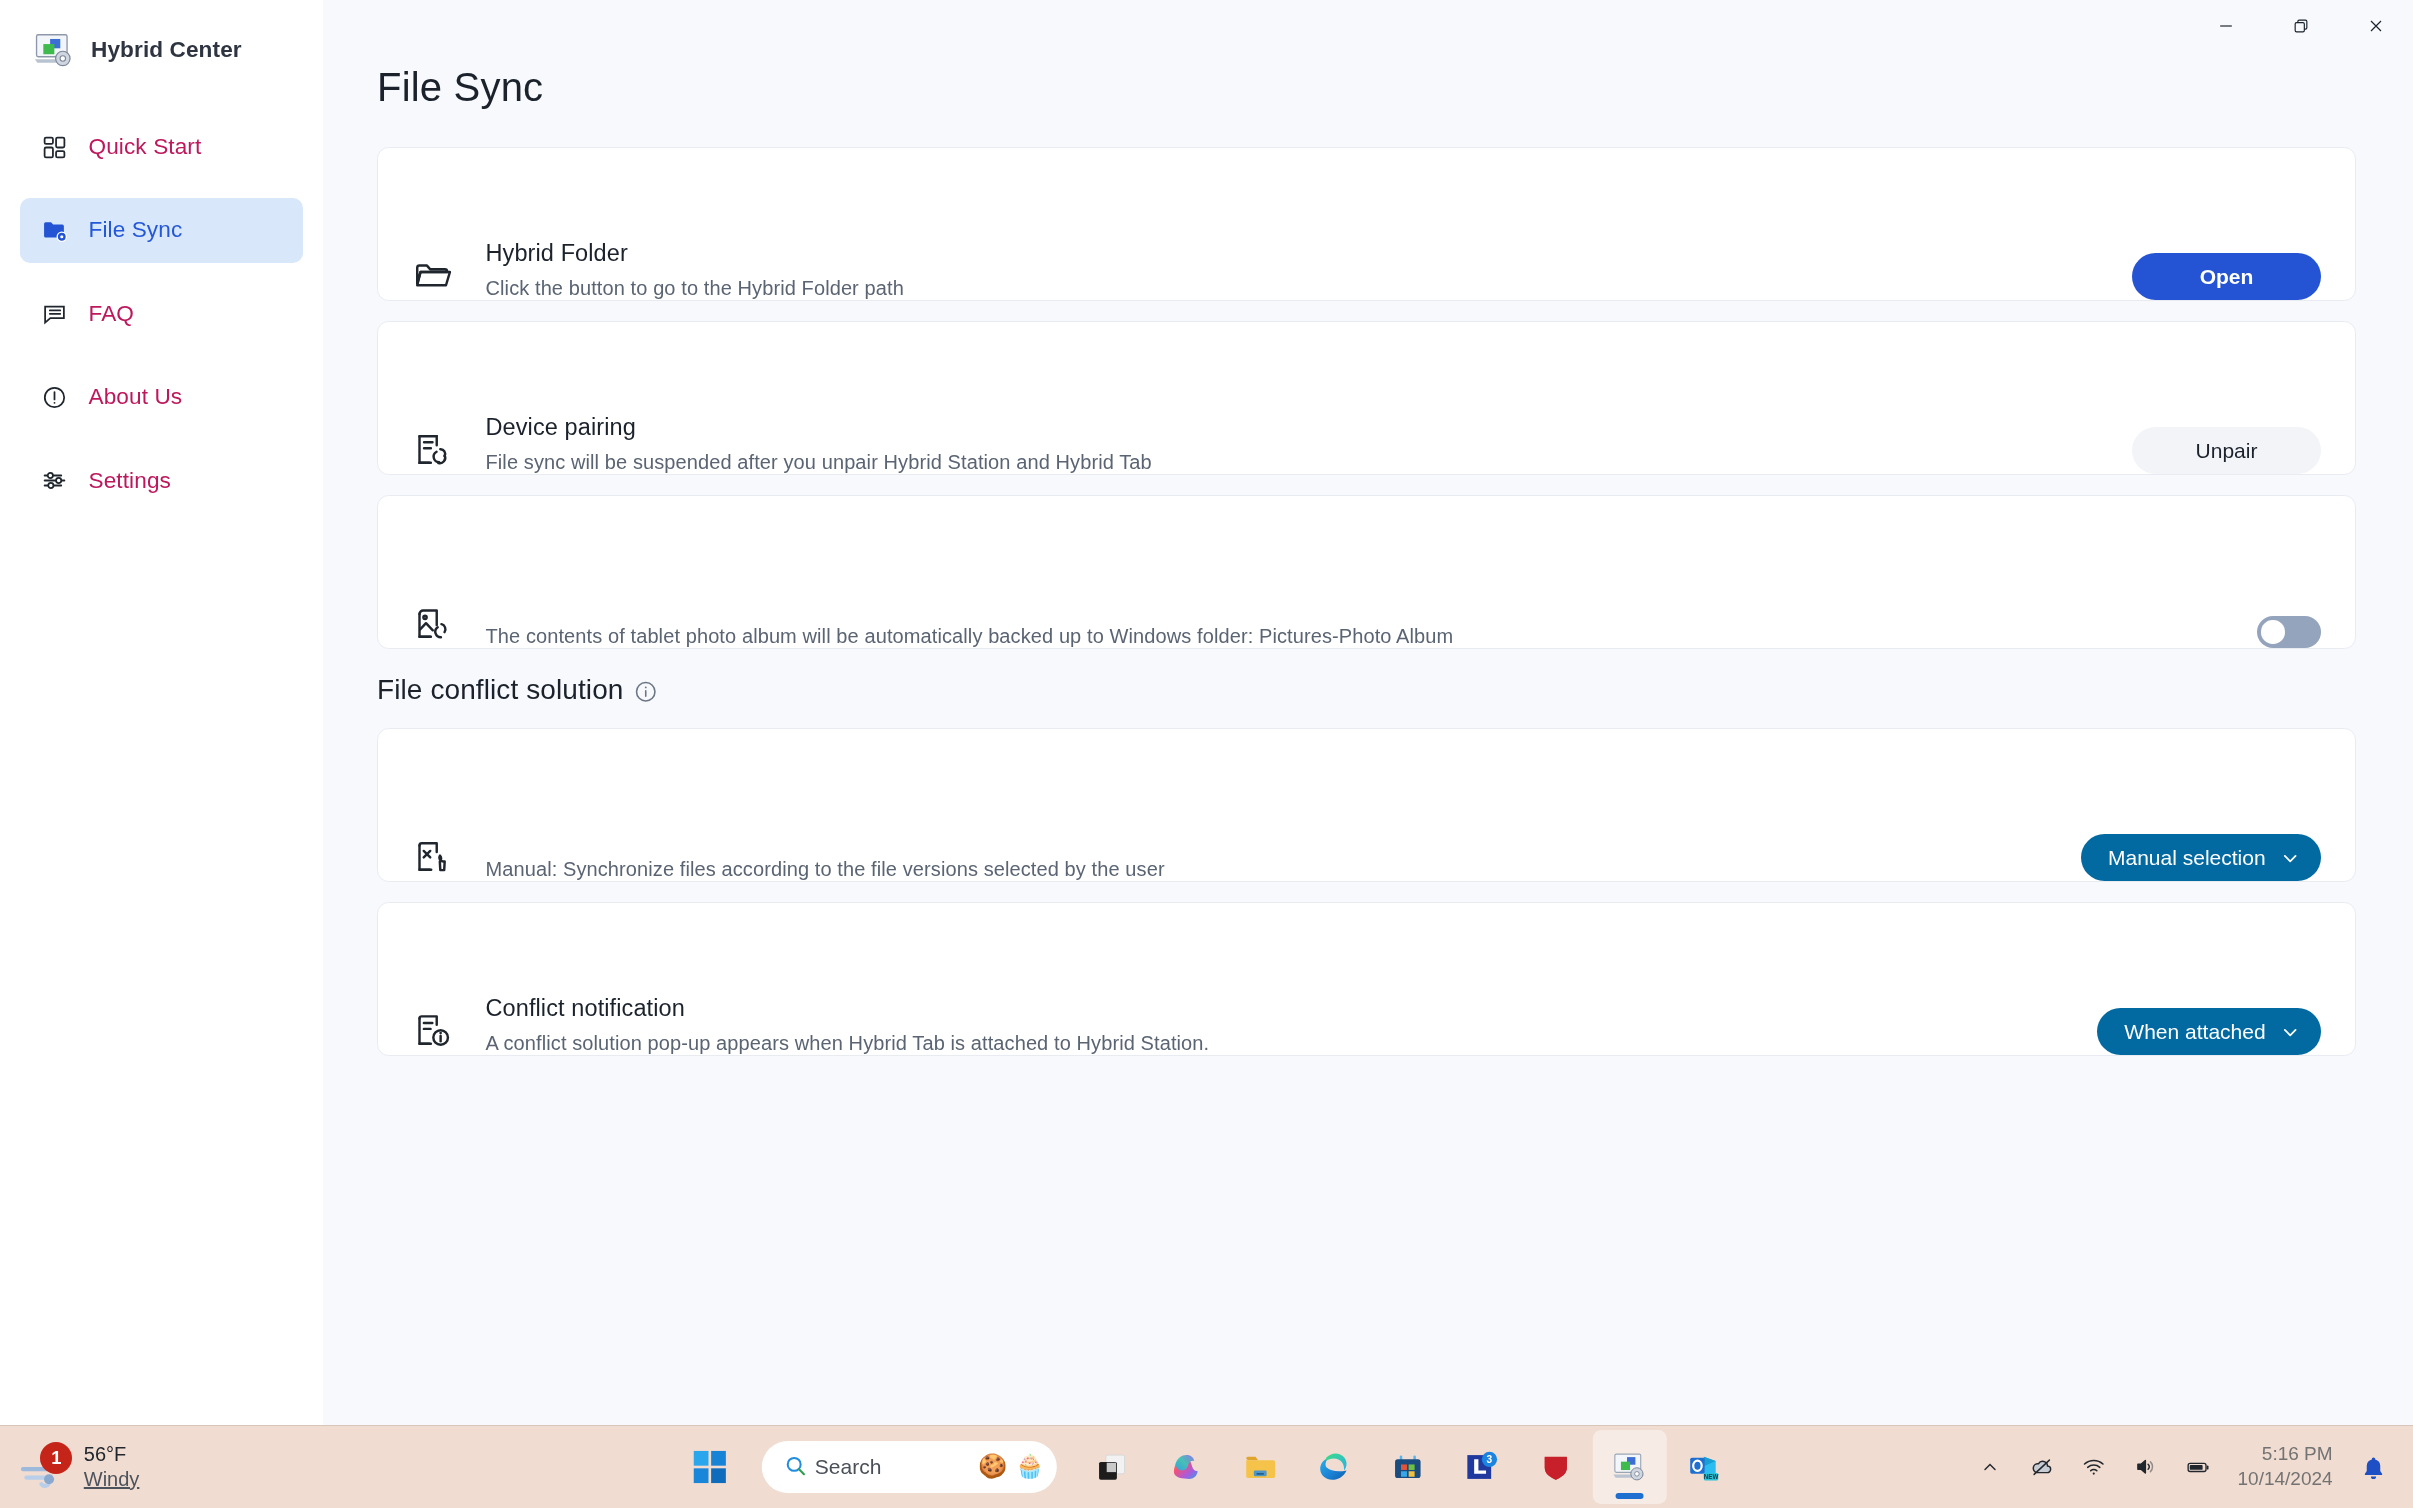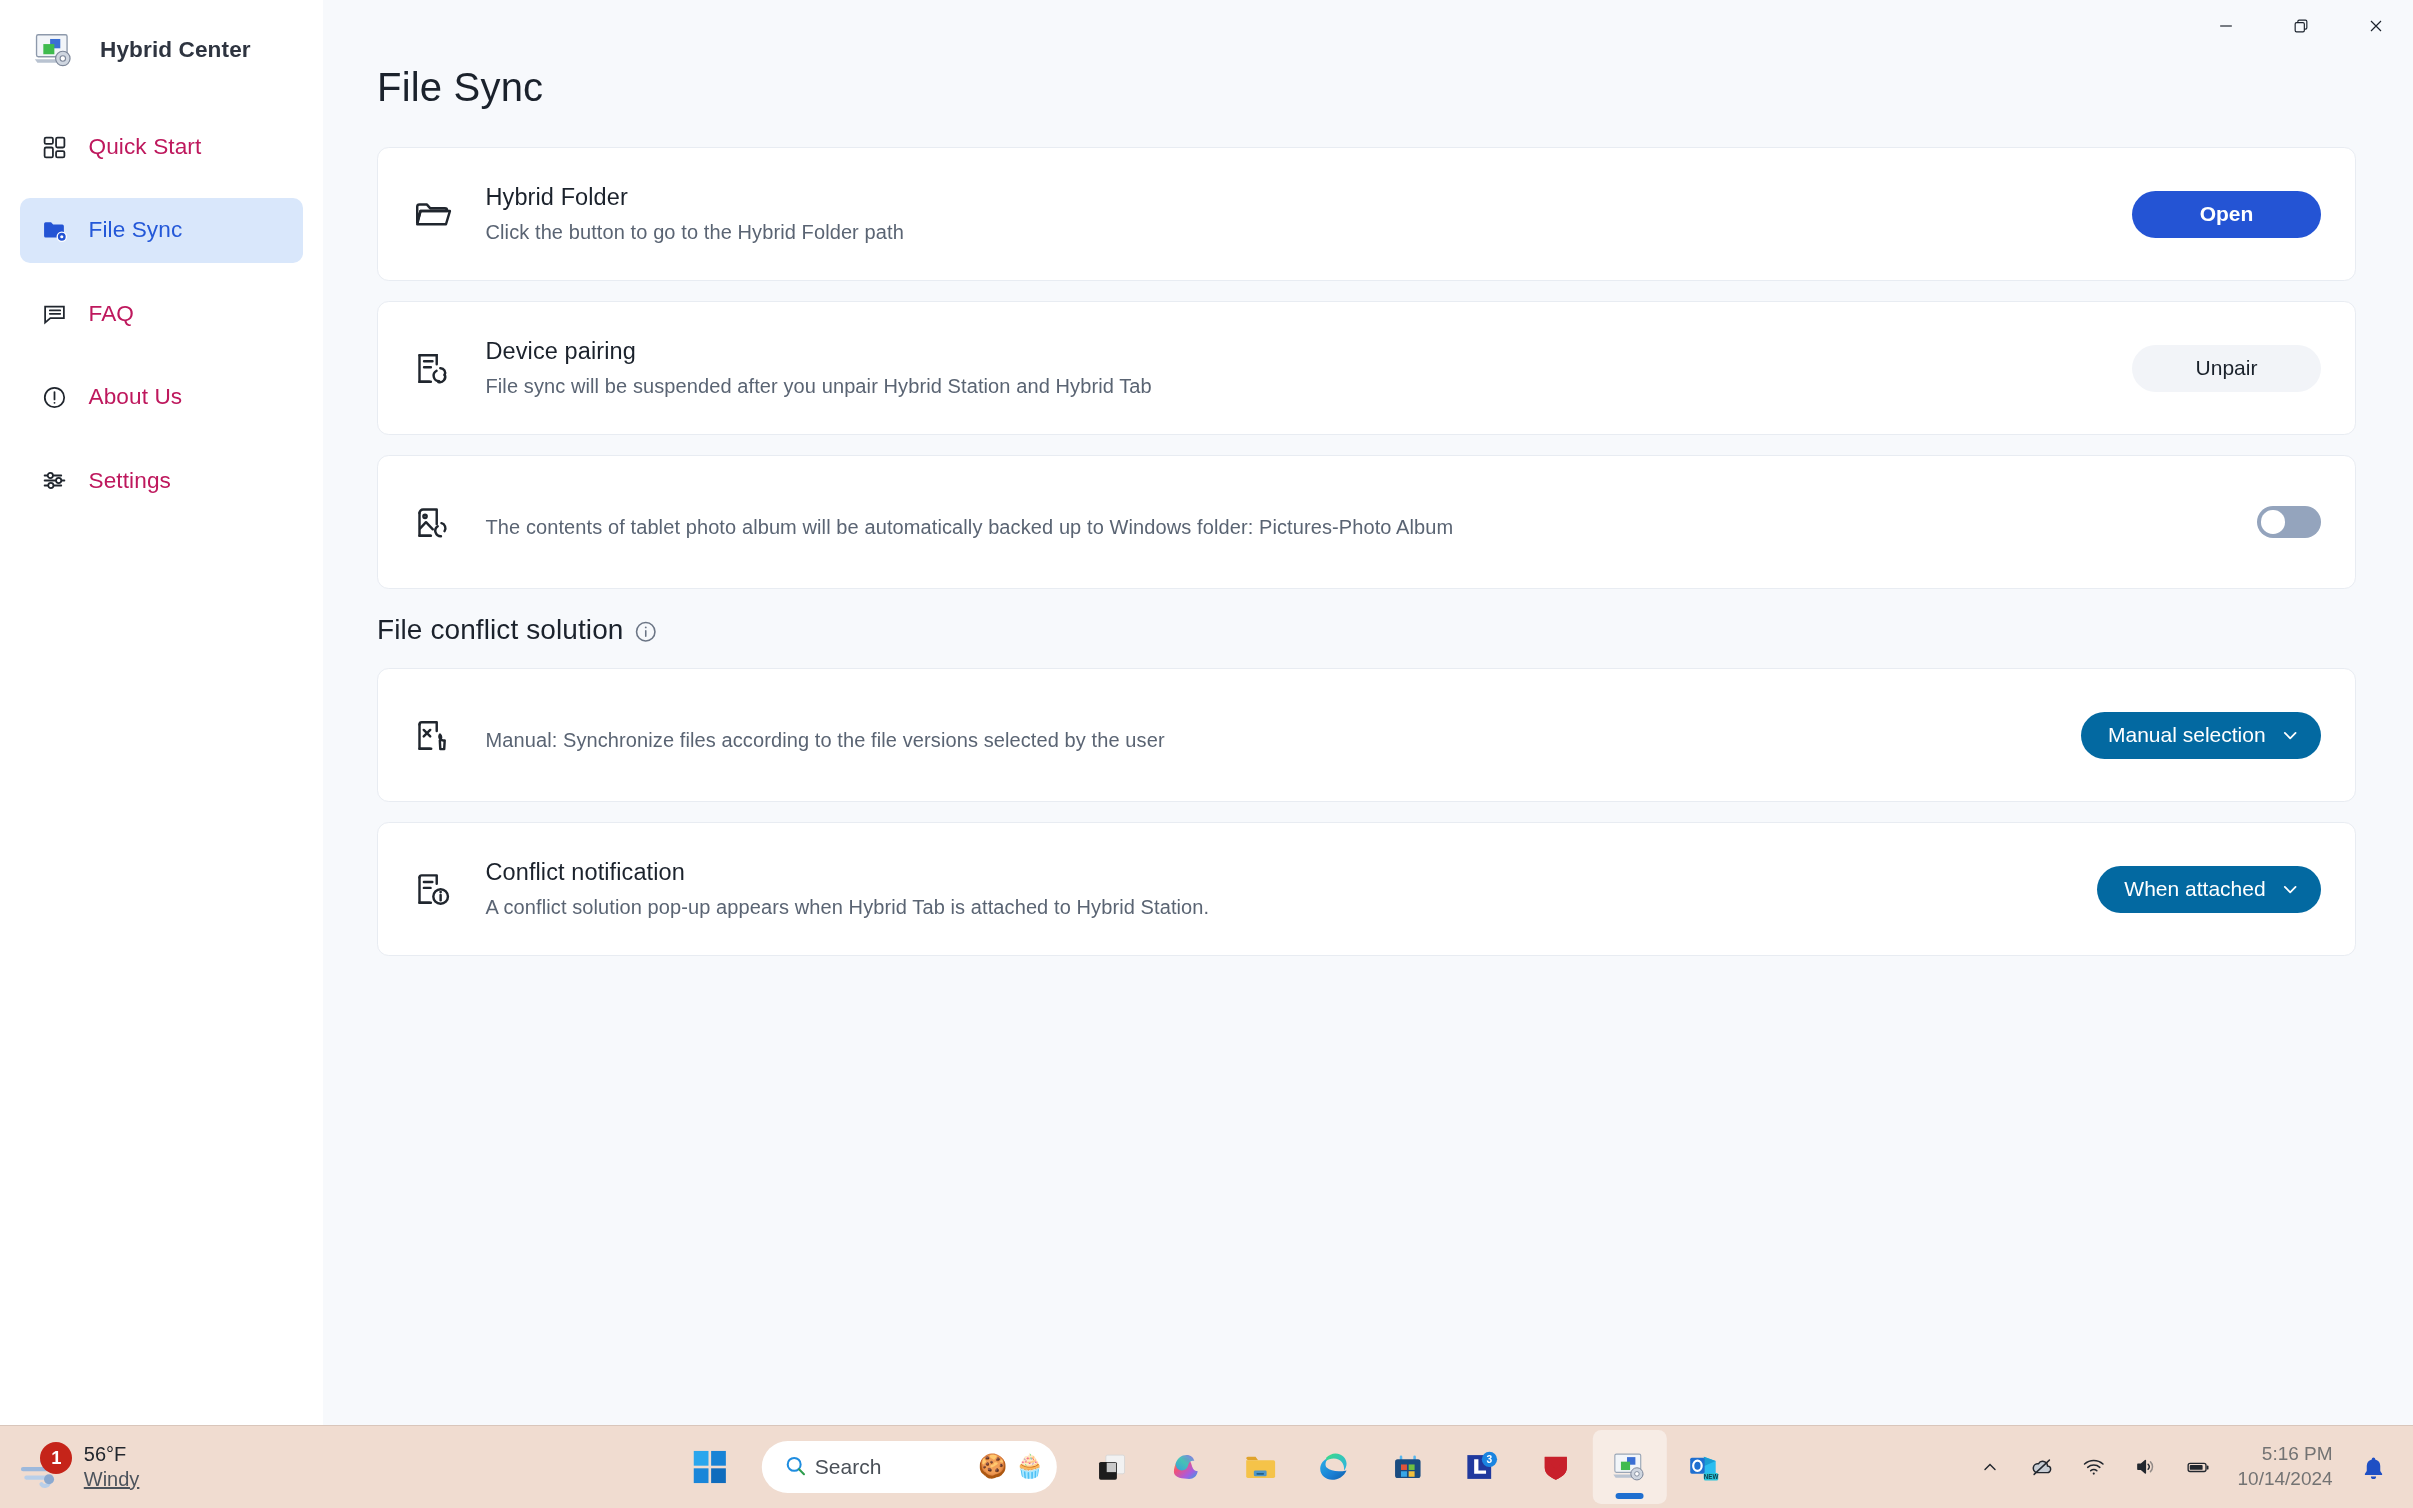--- a/index.html
+++ b/index.html
@@ -23,21 +23,21 @@
   .sidebar {
     width: 323px;
     height: 100%;
     background: #ffffff;
     flex: 0 0 323px;
     padding-top: 23.5px;
   }
   .brand {
     display: flex;
     align-items: center;
-    gap: 27px;
+    gap: 18px;
     padding: 5px 0 0 34px;
     height: 47px;
   }
   .brand-icon { width: 39px; height: 34px; flex: 0 0 39px; }
   .brand-title {
     font-size: 22.6px;
     color: #2e3440;
     font-weight: 600;
     letter-spacing: 0.1px;
   }
@@ -96,23 +96,23 @@
     padding-top: 65px;
     padding-bottom: 37px;
     letter-spacing: 0.2px;
   }
 
   
   .card {
     background: #ffffff;
     border: 0.8px solid #e8ecf2;
     border-radius: 11.7px;
-    height: 134px;
-    display: flex;
-    align-items: center;
+    height: 154px;
+    display: flex;
+    align-items: flex-end;
     padding: 0 34px 0 30px;
     margin-bottom: 20px;
   }
   .card-icon {
     width: 49px; height: 49px;
     flex: 0 0 49px;
     display: flex; align-items: center; justify-content: center;
     margin-right: 28.5px;
   }
   .card-text { flex: 1 1 auto; min-width: 0; }

